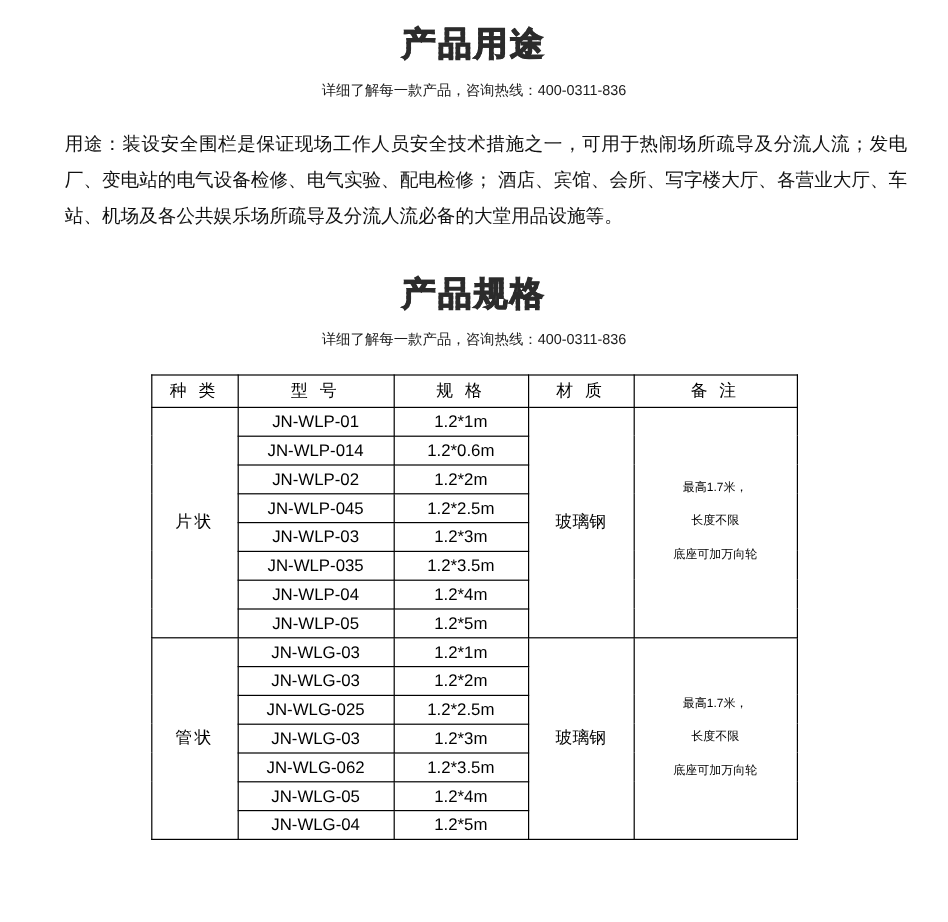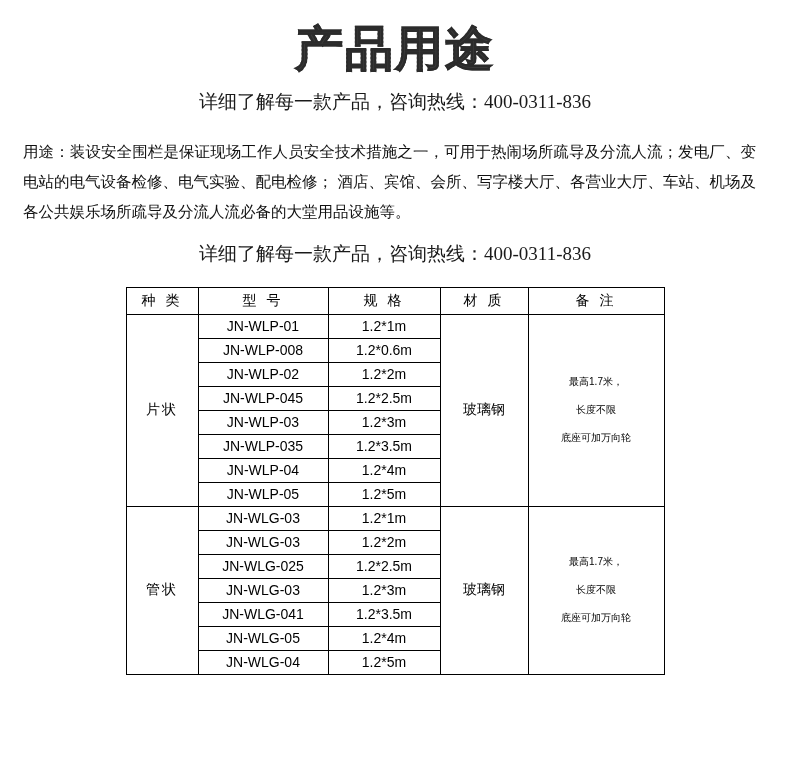--- a/index.html
+++ b/index.html
@@ -21,48 +21,48 @@
   }
 
   
   .section-title-wrap {
     text-align: center;
   }
   .section-title {
     display: inline-block;
     font-family: "DejaVu Sans", "Liberation Sans", sans-serif;
     font-weight: bold;
-    font-size: 48px;
+    font-size: 28px;
     letter-spacing: 2px;
     line-height: 1.1;
     color: #3a3a3a;
     -webkit-text-stroke: 1px #2b2b2b;
     background-image: repeating-linear-gradient(
         0deg,
         #4a4a4a 0px, #4a4a4a 2px,
         #ffffff 2px, #ffffff 4px
     );
     -webkit-background-clip: text;
     background-clip: text;
     color: transparent;
     text-shadow: 0 0 0 #3a3a3a;
     padding: 0 6px;
   }
 
   .subtitle {
     text-align: center;
-    font-size: 19px;
+    font-size: 12px;
     color: #1a1a1a;
     margin-top: 14px;
-    font-family: Liberation Serif, serif;
+    font-family: Liberation Sans, sans-serif;
   }
 
   
   .usage-paragraph {
-    margin: 22px 34px 0 23px;
+    margin: 22px 34px 0 54px;
     font-size: 15.5px;
     line-height: 30px;
     color: #111;
     text-align: justify;
     font-family: "Liberation Sans", sans-serif;
   }
 
   
   .table-wrap {
     margin-top: 20px;
@@ -111,20 +111,23 @@
 
 <div class="page">
 
   <div style="padding-top:22px;" class="section-title-wrap">
     <span class="section-title">产品用途</span>
   </div>
   <div class="subtitle">详细了解每一款产品，咨询热线：400-0311-836</div>
 
   <div class="usage-paragraph">用途：装设安全围栏是保证现场工作人员安全技术措施之一，可用于热闹场所疏导及分流人流；发电厂、变电站的电气设备检修、电气实验、配电检修；  酒店、宾馆、会所、写字楼大厅、各营业大厅、车站、机场及各公共娱乐场所疏导及分流人流必备的大堂用品设施等。</div>
 
+  <div style="padding-top:34px;" class="section-title-wrap">
+    <span class="section-title">产品规格</span>
+  </div>
   <div class="subtitle">详细了解每一款产品，咨询热线：400-0311-836</div>
 
   <div class="table-wrap">
     <table class="spec">
       <colgroup>
         <col class="c-kind">
           <col class="c-model">
           <col class="c-spec">
           <col class="c-mat">
           <col class="c-note">
@@ -144,21 +147,21 @@
             <td>JN-WLP-01</td>
             <td>1.2*1m</td>
             <td rowspan="8">玻璃钢</td>
             <td rowspan="8" class="note-cell">
               <span class="note-line">最高1.7米，</span>
               <span class="note-line">长度不限</span>
               <span class="note-line">底座可加万向轮</span>
             </td>
           </tr>
           <tr>
-            <td>JN-WLP-008</td>
+            <td>JN-WLP-014</td>
             <td>1.2*0.6m</td>
           </tr>
           <tr>
             <td>JN-WLP-02</td>
             <td>1.2*2m</td>
           </tr>
           <tr>
             <td>JN-WLP-045</td>
             <td>1.2*2.5m</td>
           </tr>
@@ -195,21 +198,21 @@
           </tr>
           <tr>
             <td>JN-WLG-025</td>
             <td>1.2*2.5m</td>
           </tr>
           <tr>
             <td>JN-WLG-03</td>
             <td>1.2*3m</td>
           </tr>
           <tr>
-            <td>JN-WLG-041</td>
+            <td>JN-WLG-062</td>
             <td>1.2*3.5m</td>
           </tr>
           <tr>
             <td>JN-WLG-05</td>
             <td>1.2*4m</td>
           </tr>
           <tr>
             <td>JN-WLG-04</td>
             <td>1.2*5m</td>
           </tr>

